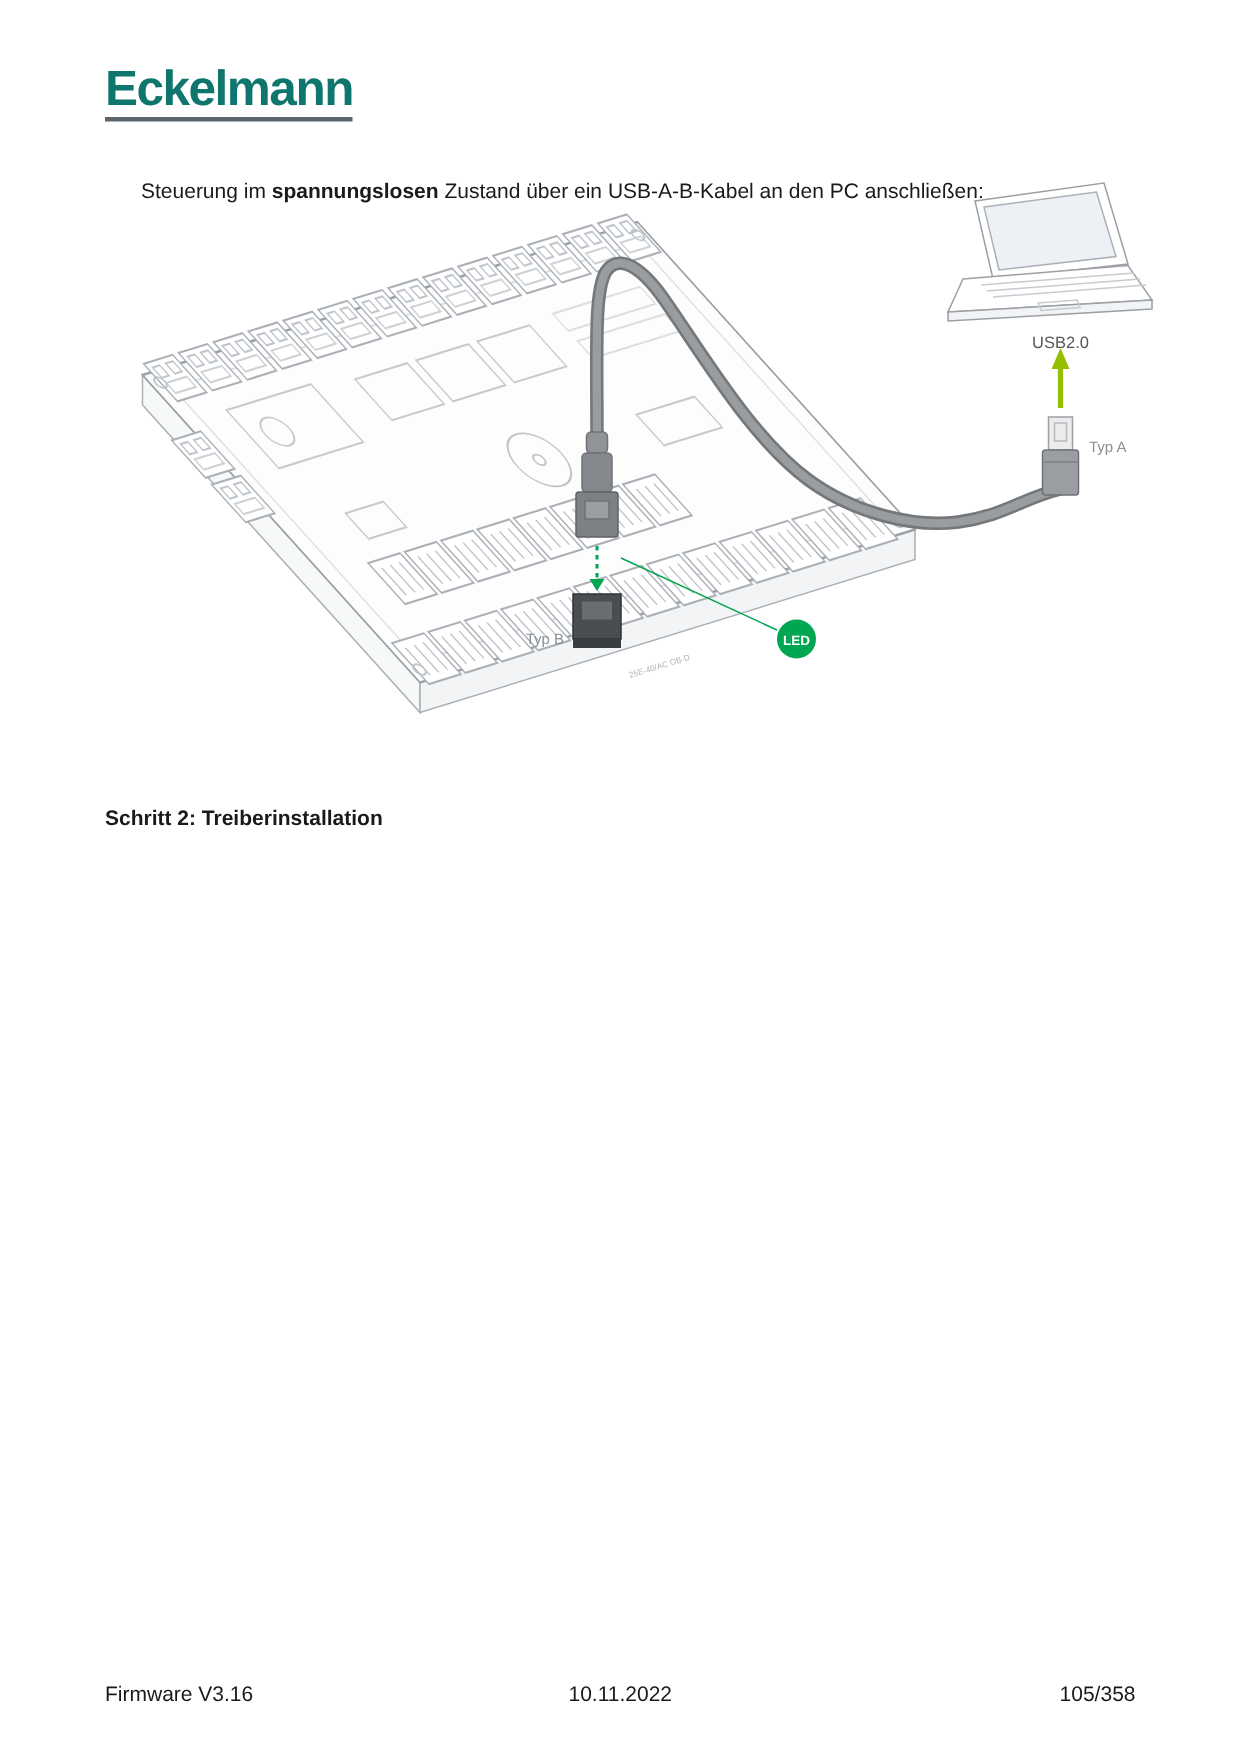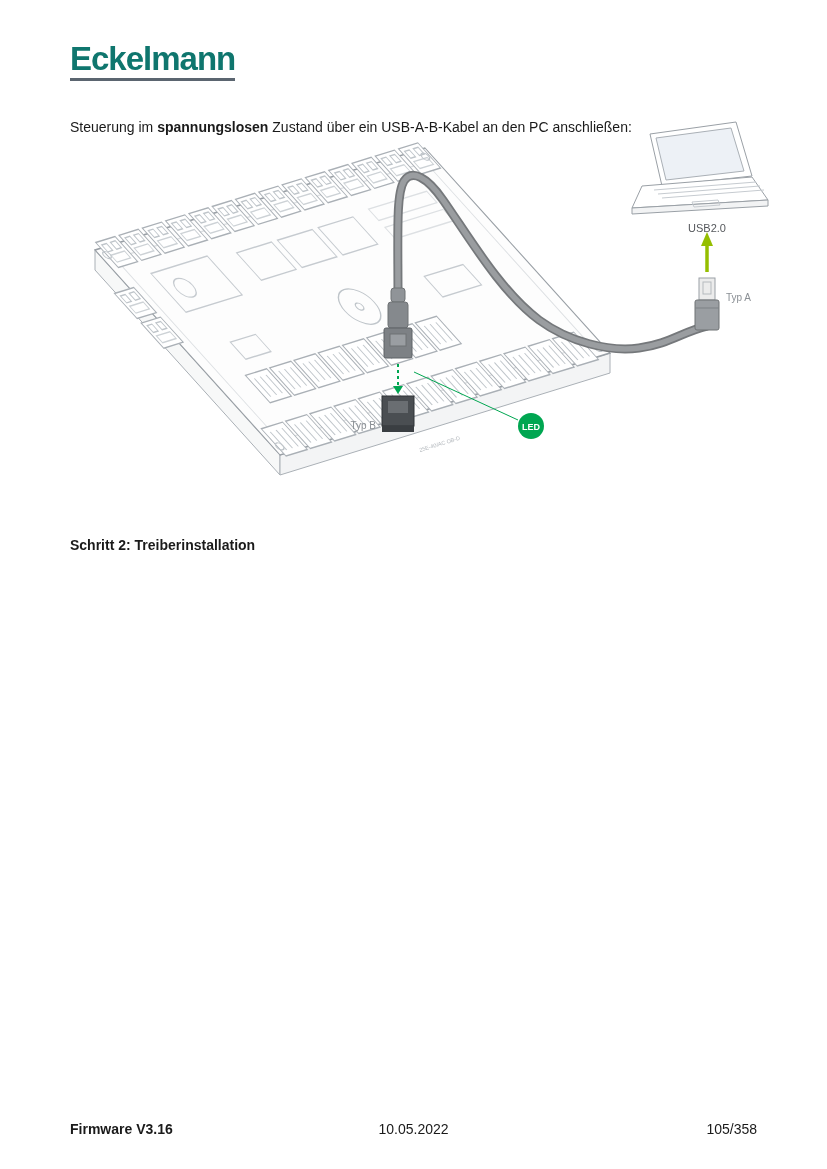--- a/index.html
+++ b/index.html
@@ -4,31 +4,31 @@
 <style>
   html,body { margin:0; padding:0; background:#ffffff; }
   body { font-family: "Liberation Sans", sans-serif; color:#1a1a1a; }
   .page { position:relative; width:827px; height:1169px; background:#ffffff; overflow:hidden; }
 
   .logo { position:absolute; top:42px; left:70px; display:inline-block;
           font-size:33px; font-weight:bold; letter-spacing:-1px; color:#0f766e;
           border-bottom:3px solid #5b6570; padding-bottom:3px; line-height:1; }
 
   .para { position:absolute; left:70px; font-size:14px; line-height:17px; }
-  .intro { top:105px; }
+  .intro { top:105px;margin-left:24px; }
   .after { top:487px; }
   .step2 { top:537px; right:70px; }
   .step2 p { margin:0; }
   b { font-weight:bold; }
   .link { color:#4a86c8; text-decoration:none; cursor:pointer; }
 
   .figure { position:absolute; top:120px; left:70px; width:710px; height:372px; }
 
   .footer { position:absolute; top:1121px; left:70px; right:70px; height:18px; font-size:14px; }
-  .f-left   { position:absolute; left:0; top:0;font-weight:bold; }
+  .f-left   { position:absolute; left:0; top:0; }
   .f-center { position:absolute; left:0; right:0; top:0; text-align:center; }
   .f-right  { position:absolute; right:0; top:0;text-align:center; }
 
   svg text { font-family:"Liberation Sans", sans-serif; }
 </style>
 </head>
 <body>
 
 <div class="page">
 
@@ -177,17 +177,17 @@
     </svg>
   </div>
 
 
   <div class="para step2">
     <p><b>Schritt 2: Treiberinstallation</b></p>
   </div>
 
   <div class="footer">
     <span class="f-left">Firmware V3.16</span>
-    <span class="f-center">10.05.2022</span>
+    <span class="f-center">10.11.2022</span>
     <span class="f-right">105/358</span>
   </div>
 
 </div>
 
 </body></html>

